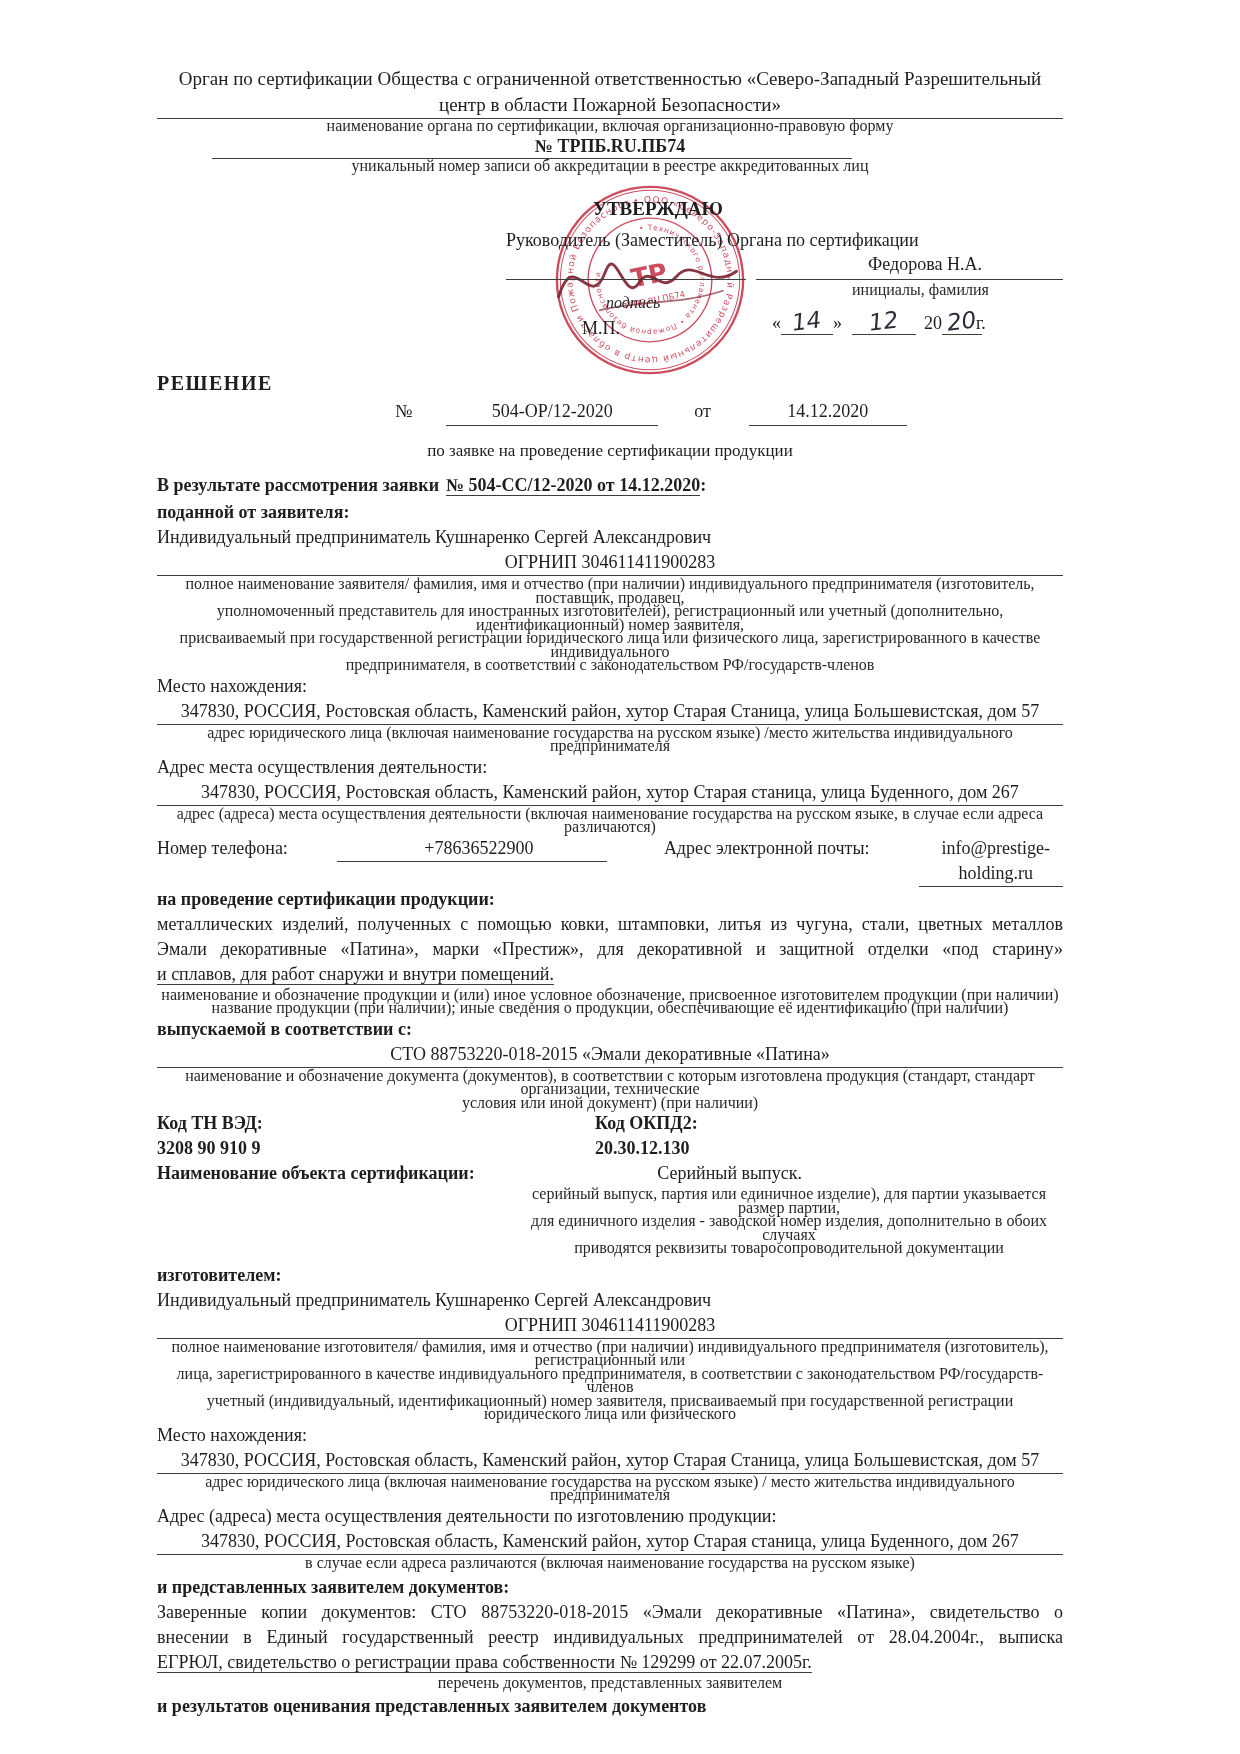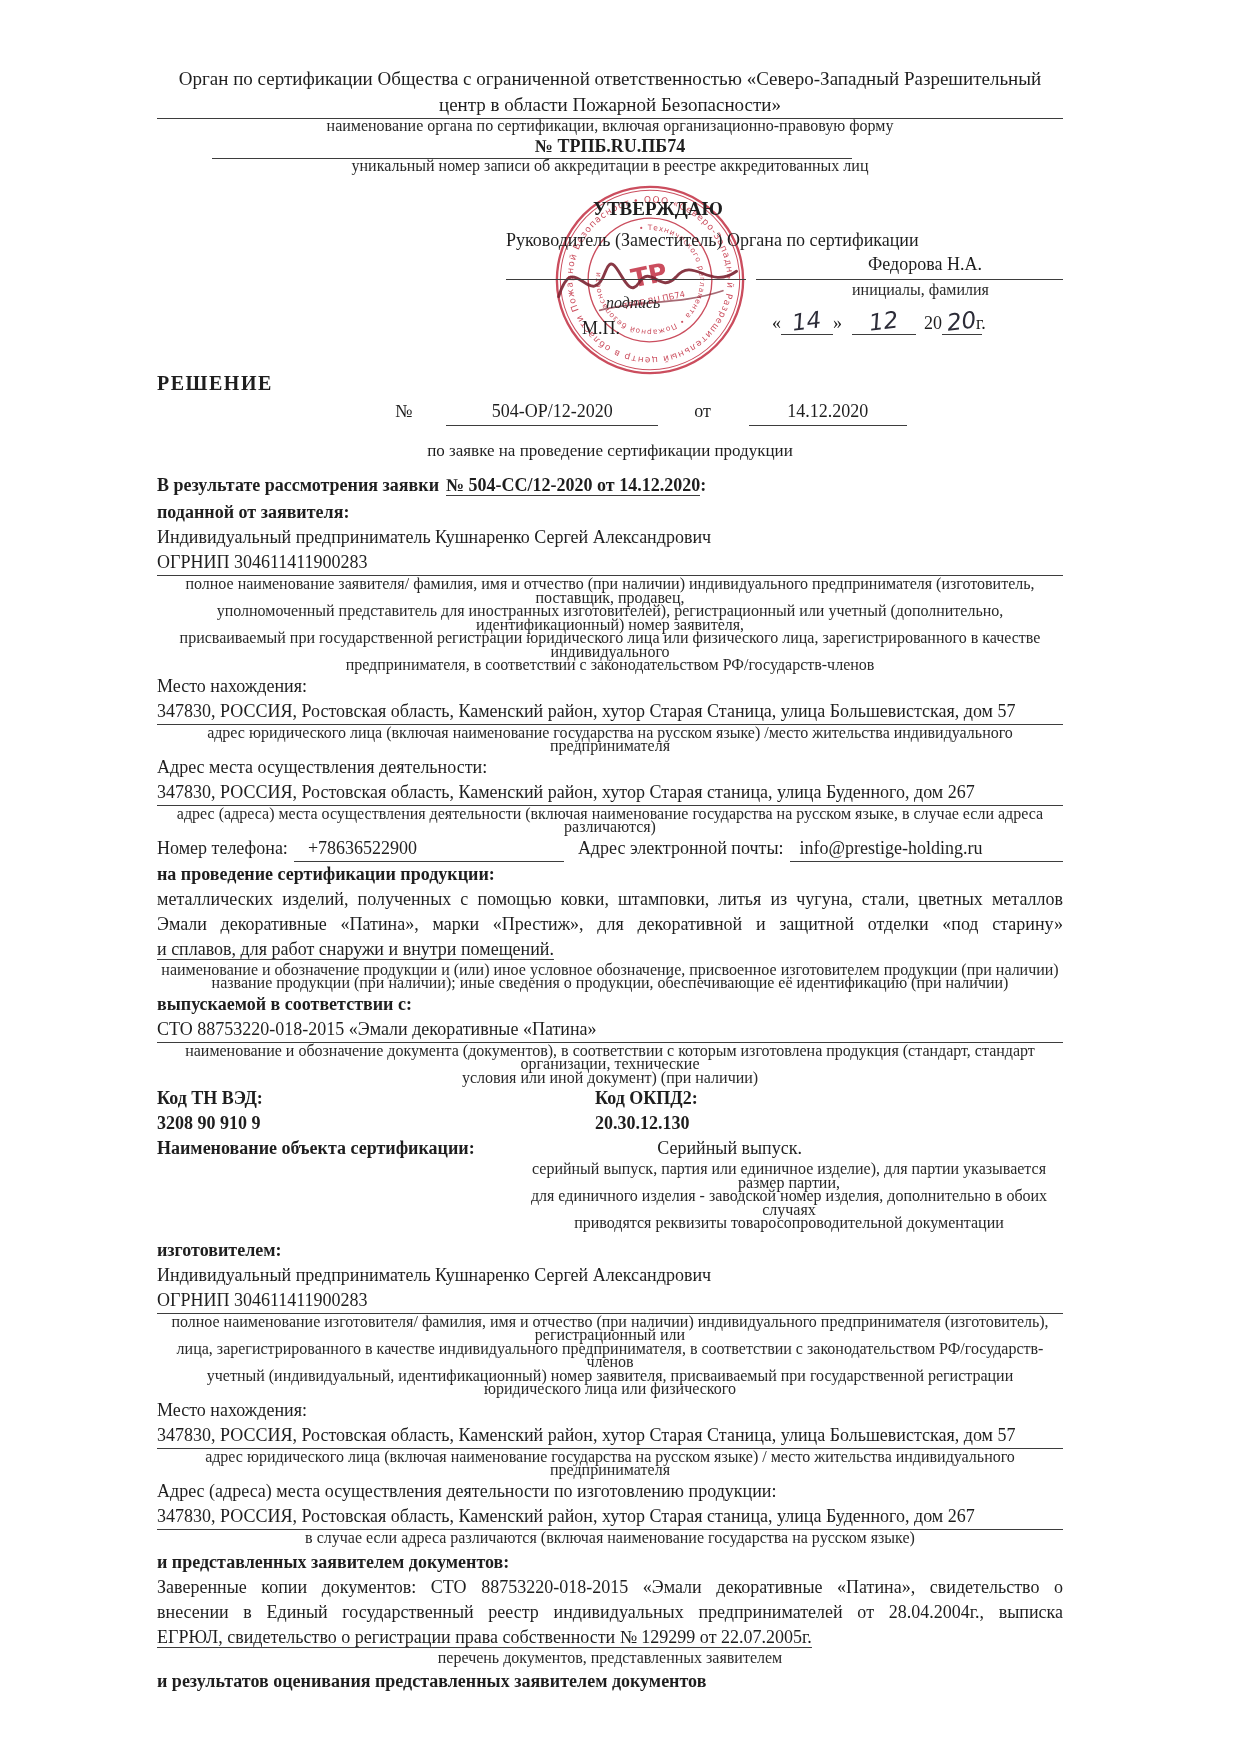--- a/index.html
+++ b/index.html
@@ -7,21 +7,21 @@
   .page {
     width:1240px; height:1754px; position:relative; overflow:hidden;
     background:#ffffff; color:#1e1e1e;
     font-family:"Liberation Serif", serif;
     padding-top:66px;
   }
   .content { margin:0 177px 0 157px; }
   .t  { font-size:18px; line-height:25px; }
   .b  { font-weight:bold; }
   .cap { font-size:16px; line-height:13.5px; text-align:center; color:#282828; }
-  .u   { border-bottom:1.6px solid #3d3d3d; }
+  .u   { border-bottom:1.6px solid #3d3d3d;text-align:center; }
   .rule{ border-bottom:1.6px solid #3d3d3d; height:0; }
   .rule.full { width:100%; }
   .rule.mid  { width:640px; margin-left:55px; }
 
   .org-name { font-size:19px; line-height:26px; text-align:center; }
   .org-code { font-size:18px; line-height:24px; text-align:center; font-weight:bold; margin-top:1px; }
 
   
   .approval { position:relative; height:192px; margin-top:4px; }
   .stamp { position:absolute; left:552px; top:6px; width:196px; height:196px; opacity:.85; }
@@ -49,21 +49,21 @@
   .num-row { display:flex; align-items:baseline; margin-left:238px; margin-top:2px; font-size:18px; line-height:27px; }
   .num-row .w1 { width:212px; text-align:center; margin-left:34px; }
   .num-row .ot { margin-left:36px; }
   .num-row .w2 { width:158px; text-align:center; margin-left:38px; }
   .subtitle { font-size:17px; line-height:24px; text-align:center; margin-top:13px; }
 
   
   .sec { margin-top:2px; }
   .jline { text-align:justify; text-align-last:justify; }
   .intro-ref { margin-left:7px; }
-  .phone-row { display:flex; align-items:baseline; }
+  .phone-row { display:flex; align-items:baseline;gap:43px; }
   .phone-val { width:270px; padding-left:14px; margin-left:6px; }
   .email-lbl { margin-left:14px; }
   .email-val { flex:1; padding-left:10px; margin-left:6px; }
   .codes { display:flex; }
   .codes .c1 { width:438px; }
   .obj-val { margin-left:178px; }
   .obj-cap { margin-left:352px; width:560px; }
   .cap-block { margin-top:1px; }
 </style>
 </head>

